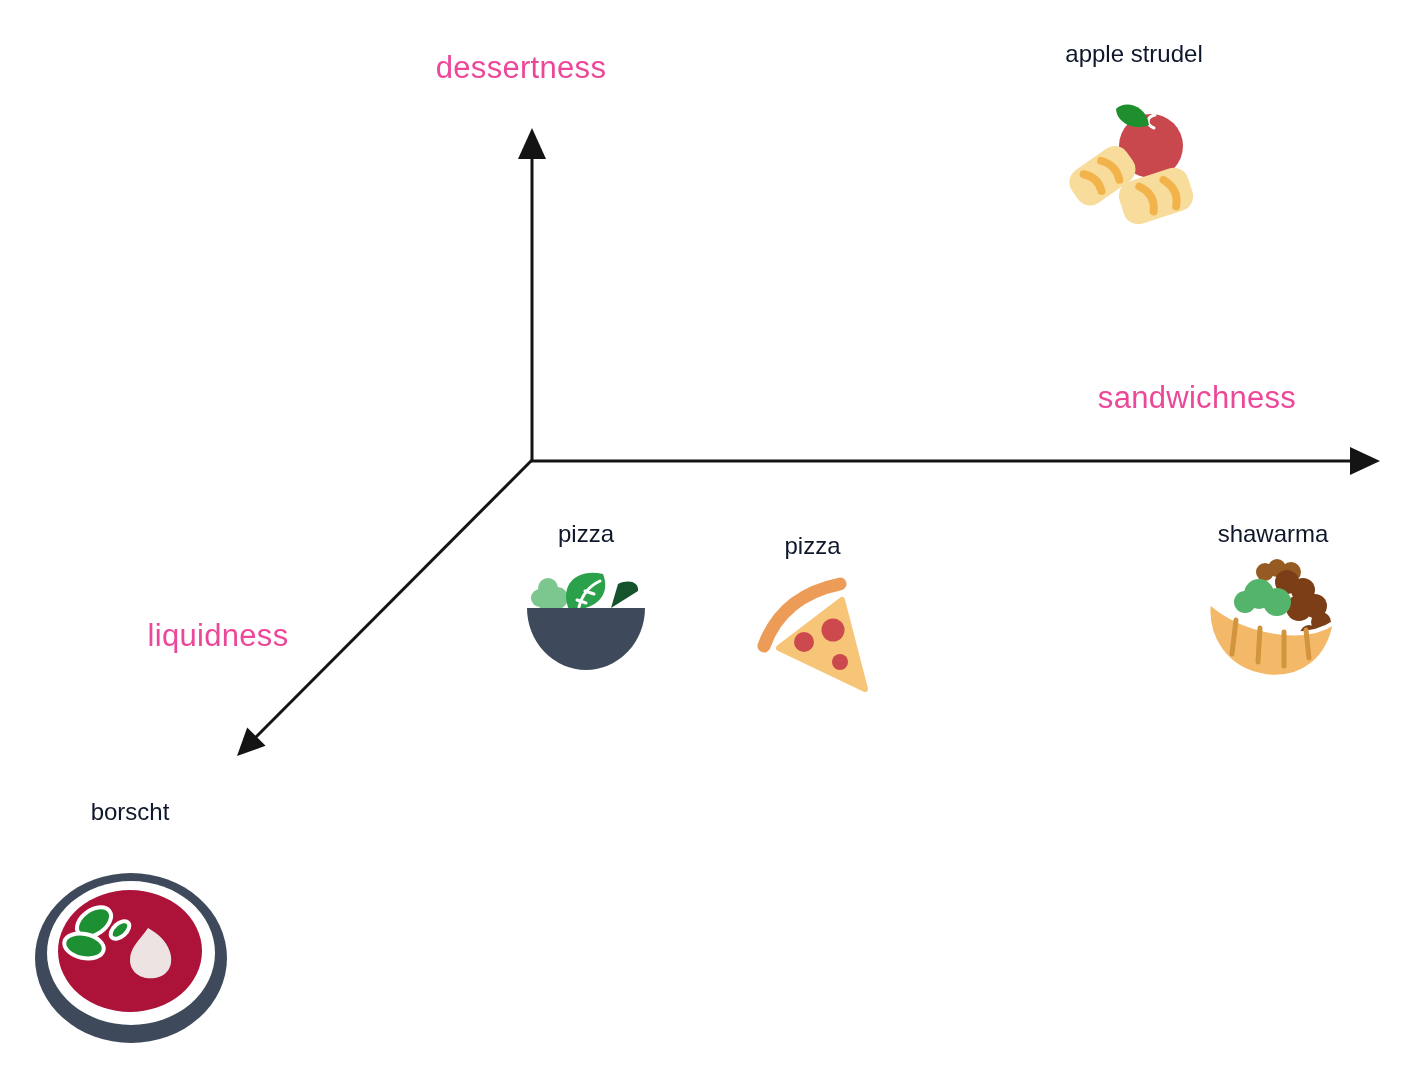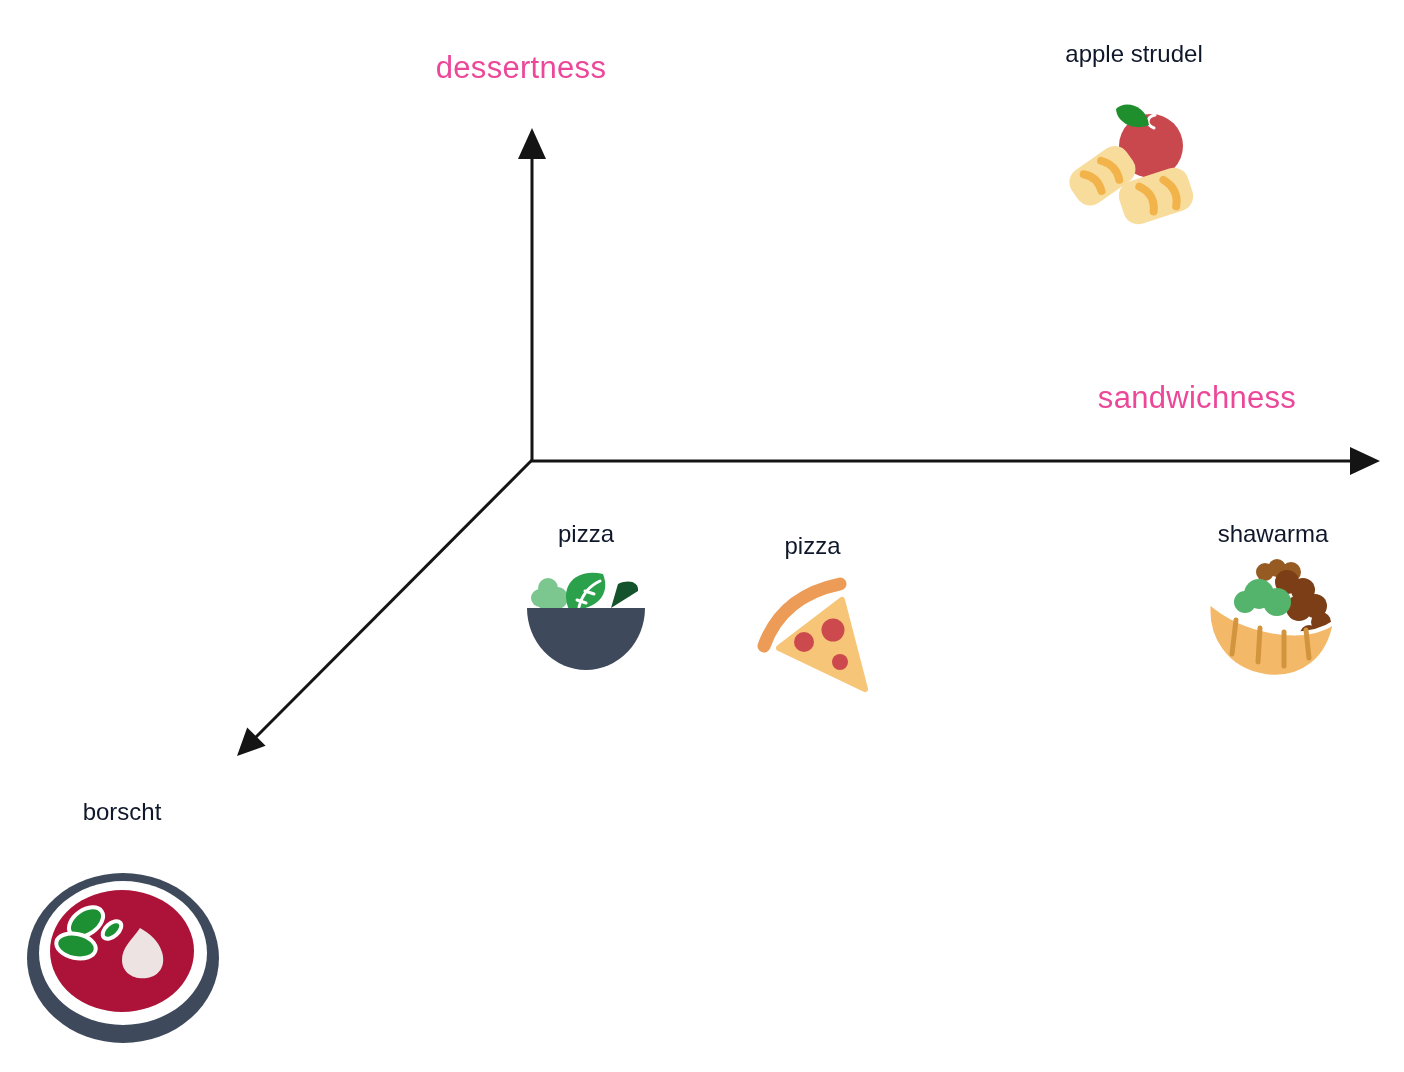--- a/index.html
+++ b/index.html
@@ -45,20 +45,21 @@
     <polygon points="1380,461 1350,447 1350,475" fill="#141414"></polygon>
 
     <line x1="532" y1="460" x2="256" y2="737" stroke="#141414" stroke-width="3"></line>
     <polygon points="237,756 265.6,745.8 247.2,727.4" fill="#141414"></polygon>
   </svg>
 
   <div class="axis-label" style="left:401px;top:50px;width:240px;">dessertness</div>
 
   <div class="axis-label" style="left:1072px;top:380px;width:250px;">sandwichness</div>
 
+  <div class="axis-label" style="left:103px;top:618px;width:230px;">liquidness</div>
 
   <div class="item" style="left:1044px;top:40px;width:180px;">
     <div class="item-label">apple strudel</div>
     <svg width="140" height="128" viewBox="0 0 140 128" style="margin-top:30px;">
 
       <circle cx="87" cy="48" r="32" fill="#C9484E"></circle>
       <path d="M91 17 c-9 2 -9 10 -1 13" fill="none" stroke="#ffffff" stroke-width="3" stroke-linecap="round"></path>
       <path d="M85 27 C82 6 60 2 52 11 C53 26 72 33 85 27 Z" fill="#1F8F2E"></path>
 
       <g transform="translate(38 78) rotate(-35)">
@@ -126,21 +127,21 @@
       <circle cx="56" cy="36" r="15" fill="#55B46B"></circle>
       <circle cx="74" cy="44" r="14" fill="#55B46B"></circle>
       <circle cx="42" cy="44" r="11" fill="#55B46B"></circle>
 
       <path d="M6 44 C2 78 22 112 62 118 C100 123 126 100 132 64 C100 86 40 74 6 44 Z" fill="#F3B969" stroke="#ffffff" stroke-width="4" stroke-linejoin="round"></path>
 
       <path d="M33 62 L29 96 M57 70 L55 104 M81 74 L81 108 M103 72 L106 100" fill="none" stroke="#D2953D" stroke-width="5" stroke-linecap="round"></path>
     </svg>
   </div>
 
-  <div class="item" style="left:24px;top:798px;width:196px;">
+  <div class="item" style="left:32px;top:798px;width:196px;">
     <div class="item-label">borscht</div>
     <svg width="196" height="174" viewBox="0 0 196 174" style="margin-top:44px;">
 
       <ellipse cx="99" cy="88" rx="96" ry="85" fill="#3E4A5B"></ellipse>
 
       <ellipse cx="99" cy="83" rx="84" ry="72" fill="#ffffff"></ellipse>
 
       <ellipse cx="98" cy="81" rx="72" ry="61" fill="#AD1338"></ellipse>
 
       <ellipse cx="62" cy="52" rx="19" ry="12" transform="rotate(-35 62 52)" fill="#1D9033" stroke="#ffffff" stroke-width="4"></ellipse>

